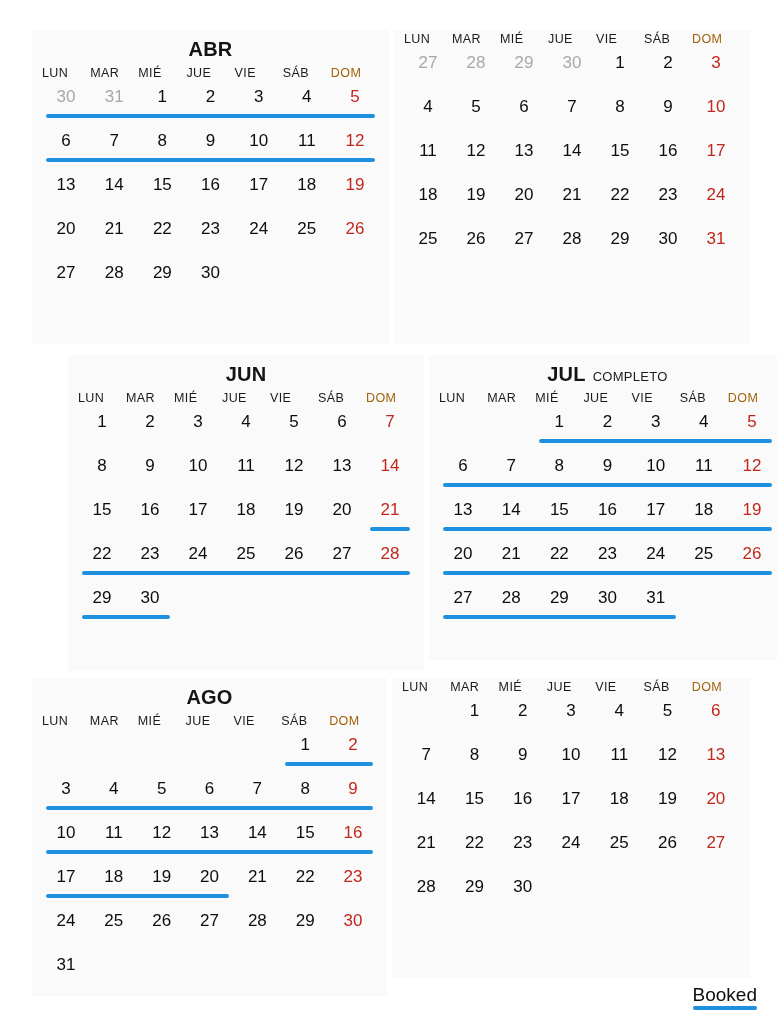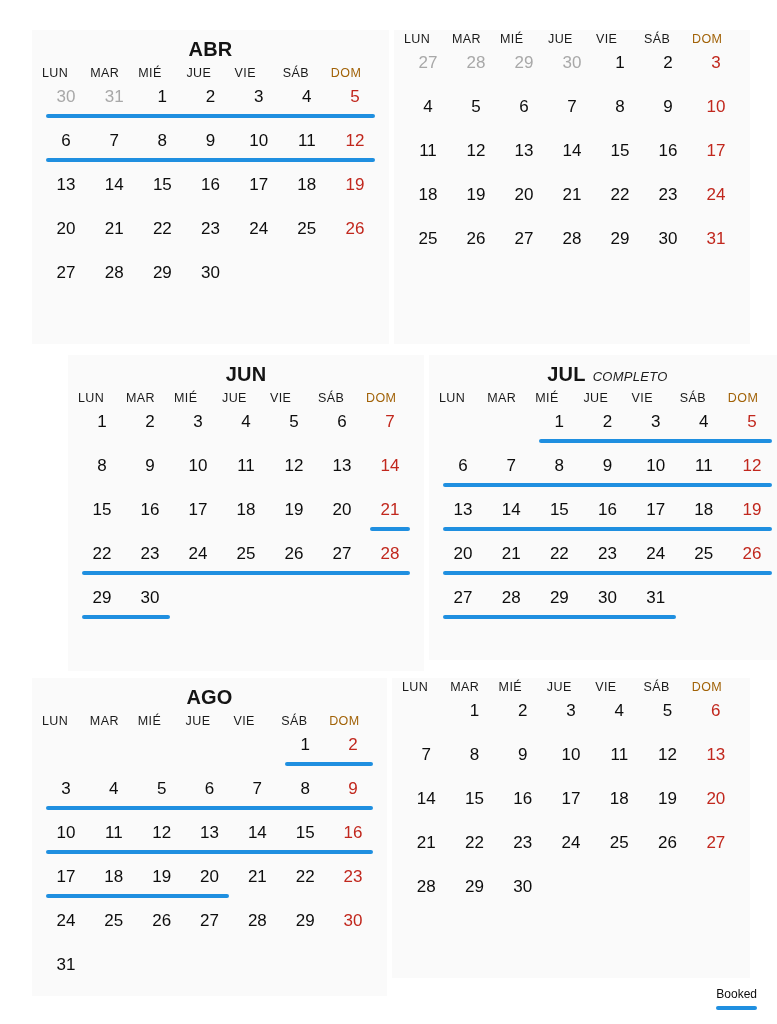--- a/index.html
+++ b/index.html
@@ -65,21 +65,20 @@
     font-weight: 700;
     color: #141414;
     letter-spacing: 0.2px;
   }
   .month-note {
     font-size: 13px;
     font-weight: 400;
     color: #1c1c1c;
     letter-spacing: 0.3px;
     margin-left: 7px;
-    font-style: italic;
   }
   .month-note:empty { display: none; }
 
   
   .weekday-row {
     display: grid;
     grid-template-columns: repeat(7, 1fr);
     padding: 0 10px;
     box-sizing: border-box;
   }
@@ -131,21 +130,21 @@
   
   .legend {
     position: absolute;
     right: 18px;
     bottom: 14px;
     text-align: center;
     background: #ffffff;
     padding: 0 2px;
   }
   .legend-label {
-    font-size: 12px;
+    font-size: 19px;
     color: #0d0d0d;
     line-height: 19px;
     display: block;
   }
   .legend-bar {
     display: block;
     height: 4px;
     border-radius: 2px;
     background: #1f8fe0;
     margin-top: 2px;

